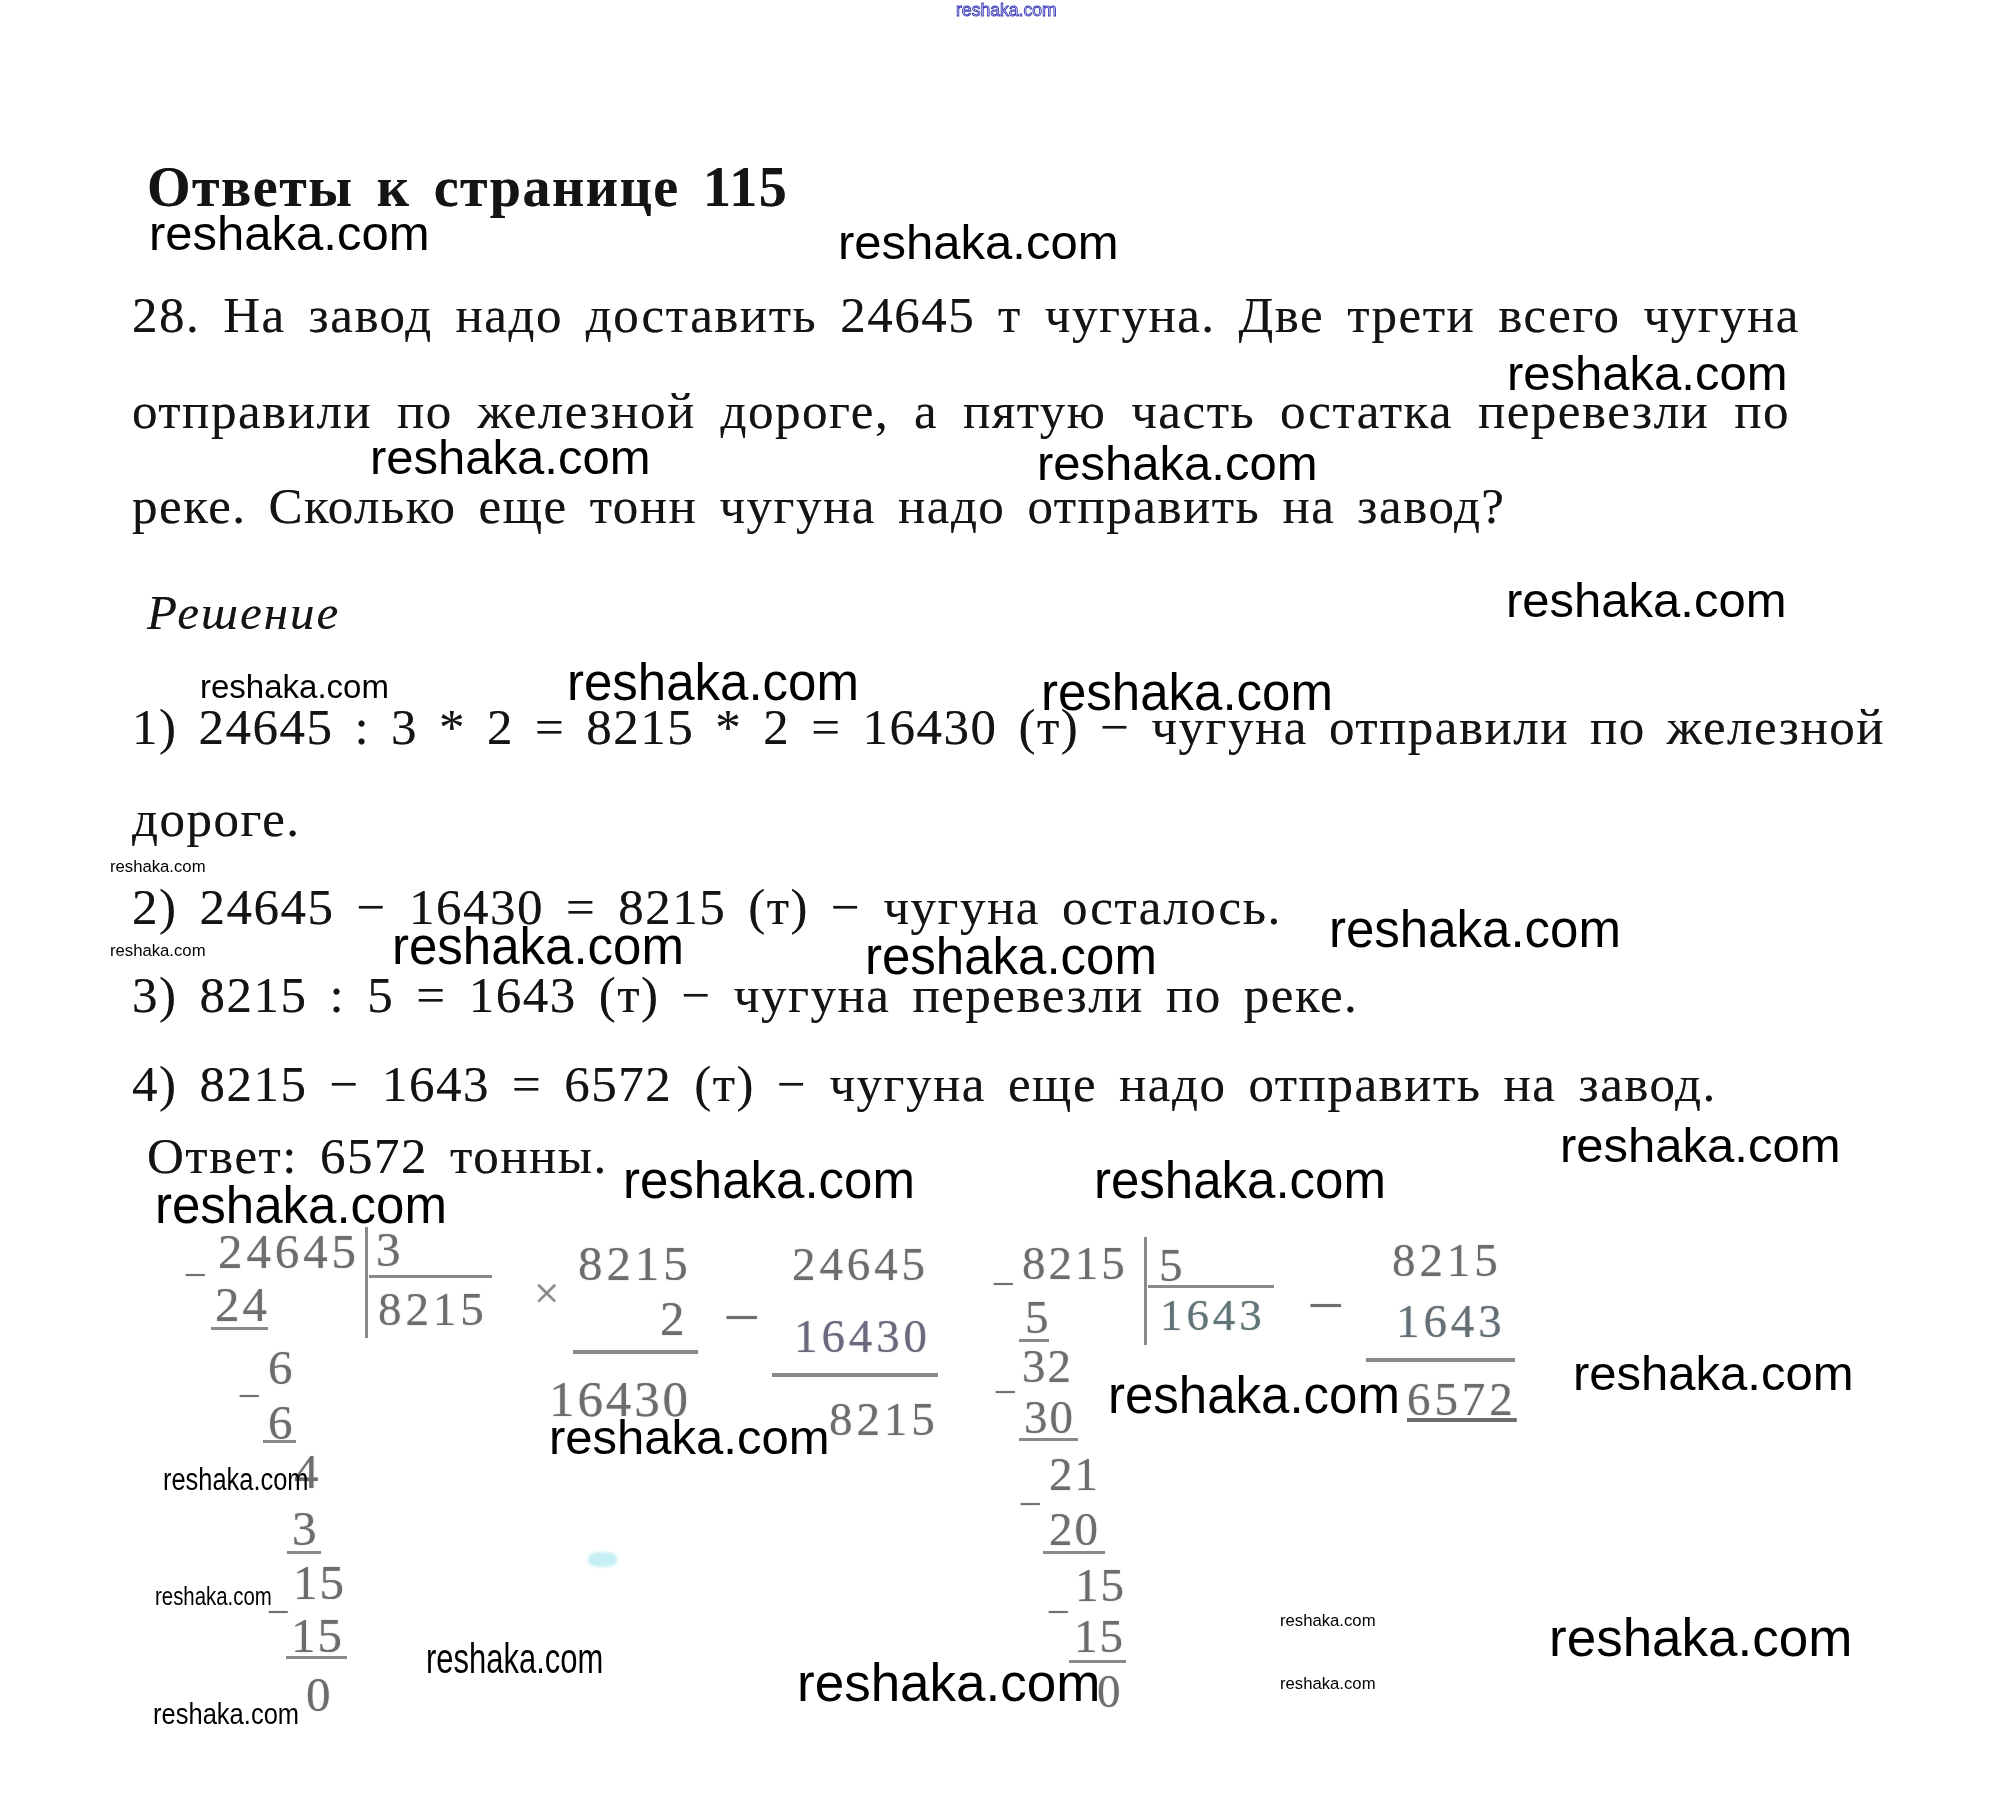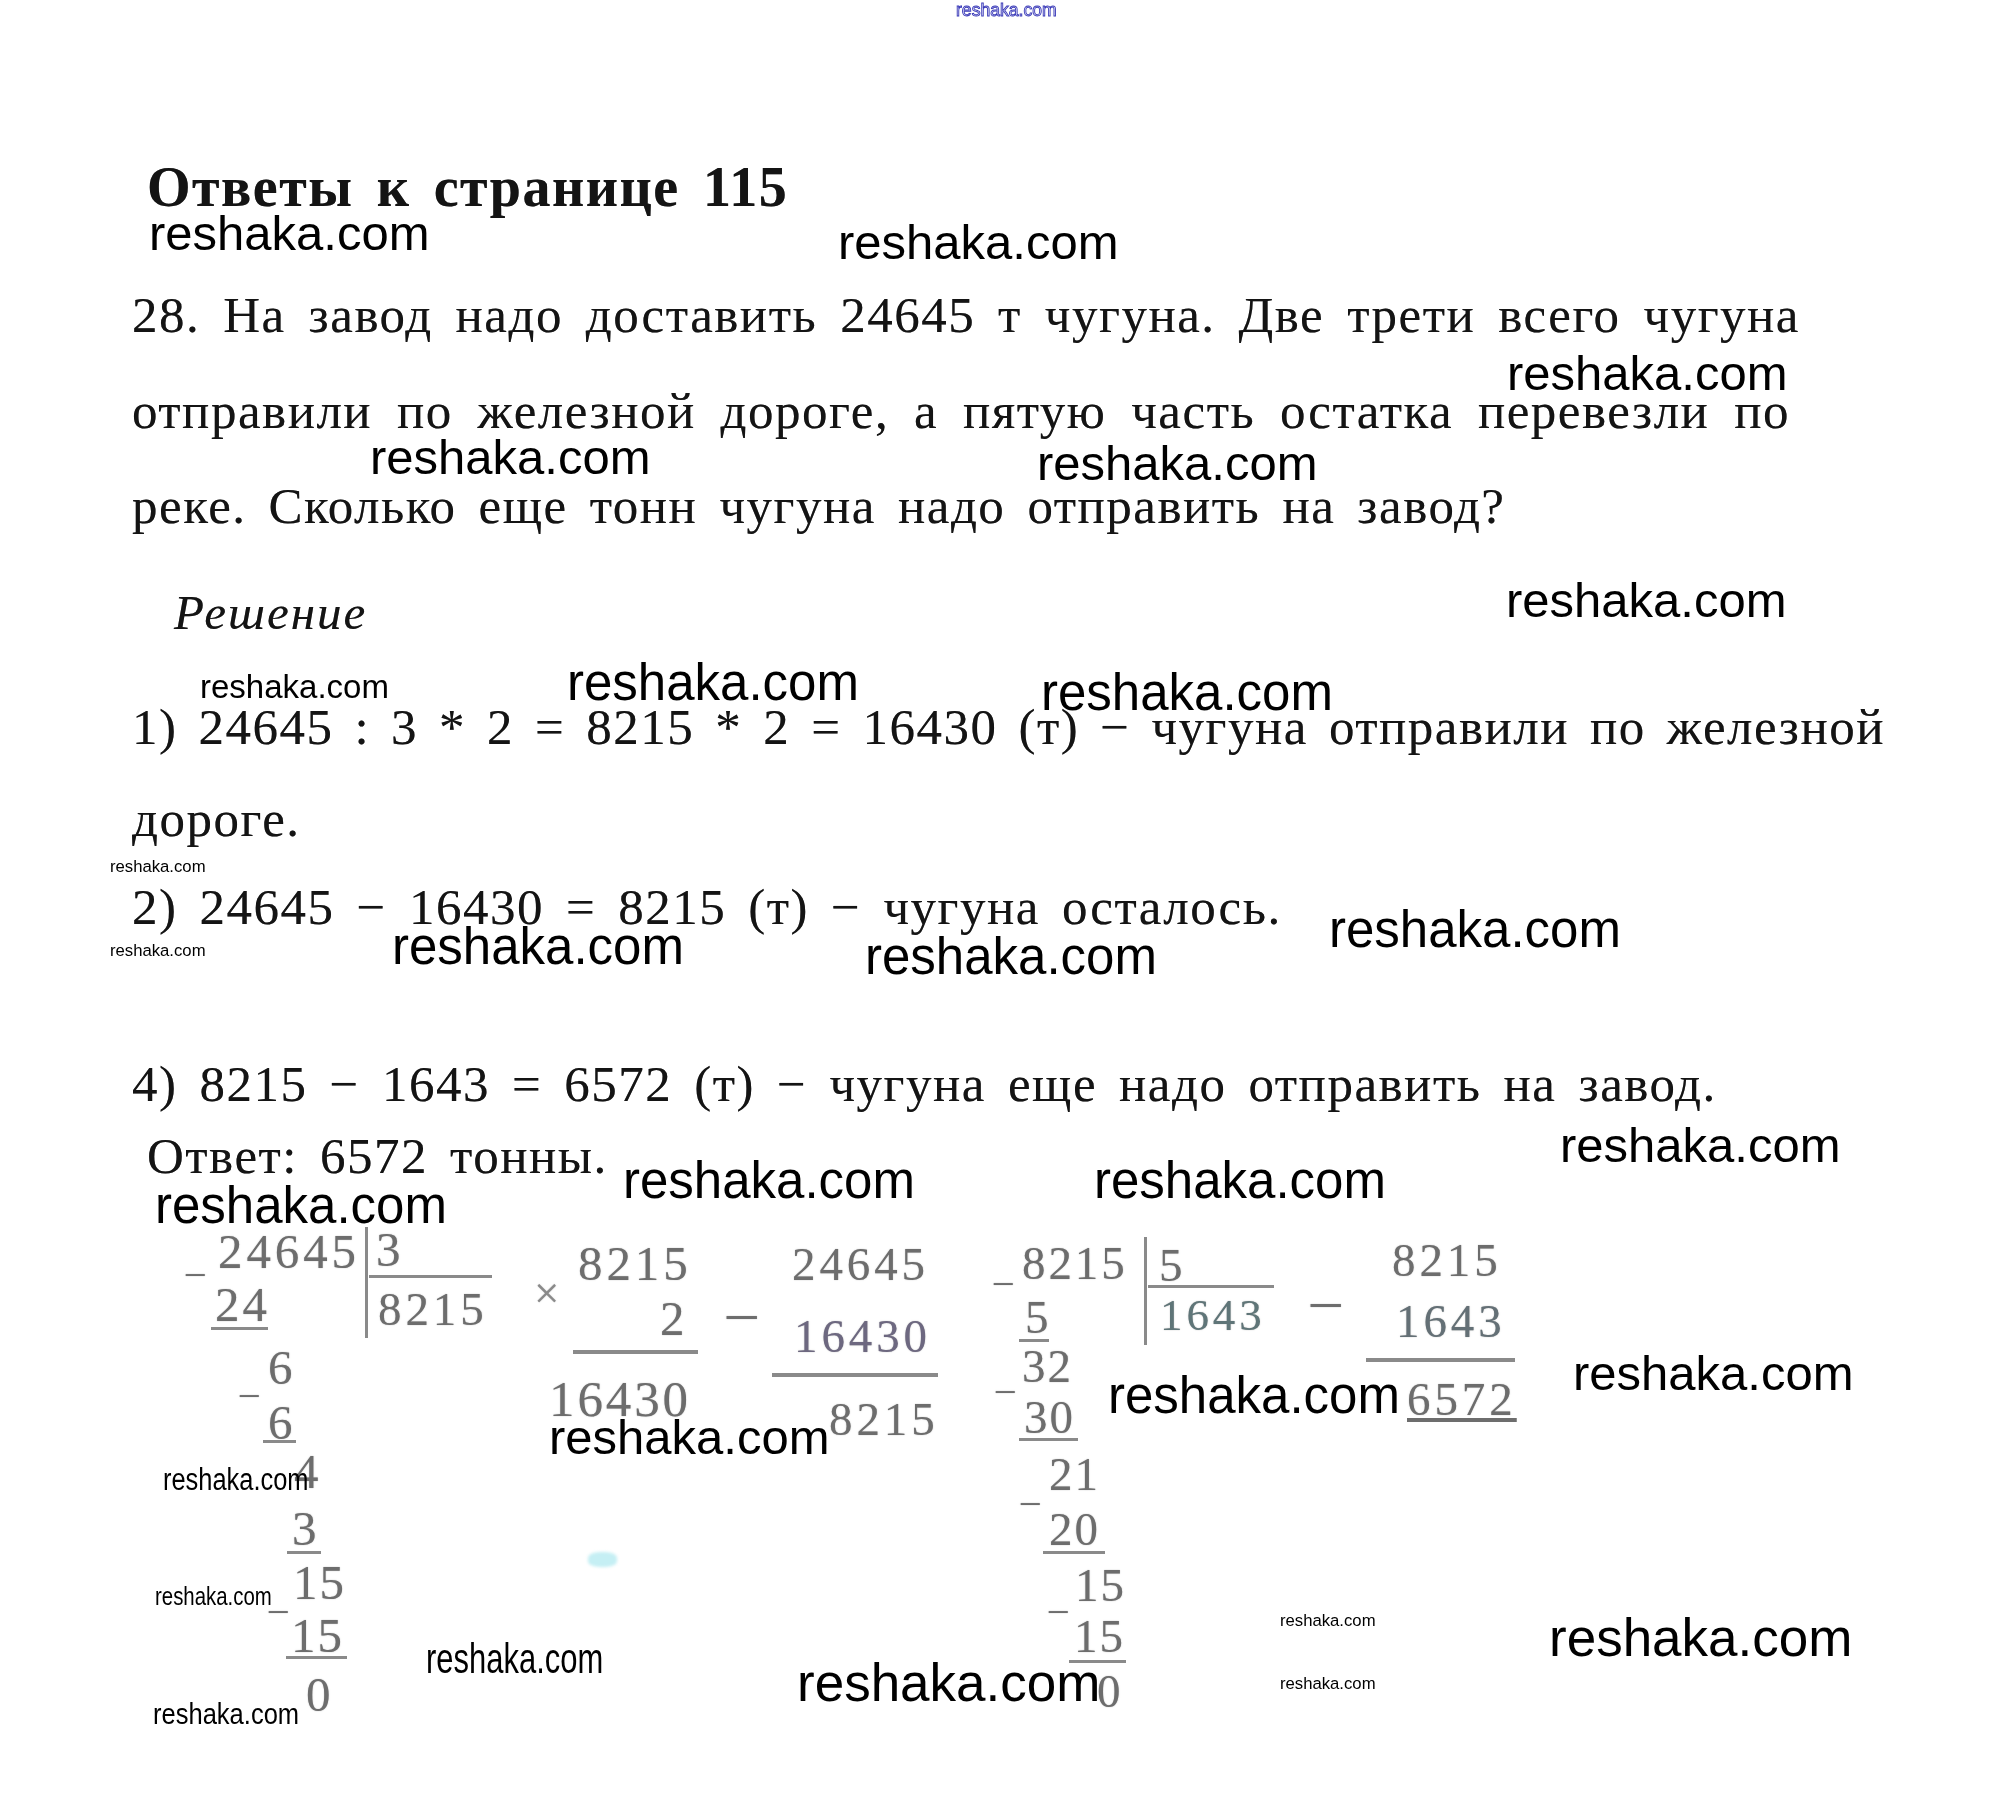--- a/index.html
+++ b/index.html
@@ -6,21 +6,21 @@
   html,body{margin:0;padding:0;background:#fff;}
   #page{position:relative;width:2009px;height:1816px;background:#ffffff;overflow:hidden;
         font-family:"Liberation Serif",serif;color:#121212;}
 
   
   .doc{position:absolute;white-space:nowrap;font-family:"Liberation Serif",serif;
        color:#141414;font-size:51px;letter-spacing:1.5px;word-spacing:7.8px;
        text-shadow:0 0 0.6px rgba(20,20,20,.55);}
   .doc.just{white-space:normal;text-align:justify;text-align-last:justify;word-spacing:3.9px;}
   .title{font-weight:bold;font-size:56px;}
-  .heading-italic{font-style:italic;font-size:49px;letter-spacing:2px;margin-left:27px;}
+  .heading-italic{font-style:italic;font-size:49px;letter-spacing:2px;}
 
   
   .wm{position:absolute;white-space:nowrap;font-family:"Liberation Sans",sans-serif;
       color:#000;line-height:1;transform-origin:left top;}
   .wm-blue{color:rgba(70,70,200,0.12);-webkit-text-stroke:0.9px #3a3ab8;font-weight:500;}
 
   
   .calc{position:absolute;white-space:nowrap;font-family:"Liberation Serif",serif;
         color:#6d6d6d;line-height:1;filter:blur(0.3px);
         text-shadow:0 0 1.2px rgba(110,110,110,.6);}
@@ -37,20 +37,21 @@
 
   <div class="doc just" style="left:132px;top:286px;width:1668px;">28. На завод надо доставить 24645 т чугуна. Две трети всего чугуна</div>
   <div class="doc" style="left:132px;top:477px;">реке. Сколько еще тонн чугуна надо отправить на завод?</div>
   <div class="doc just" style="left:132px;top:382px;width:1658px;">отправили по железной дороге, а пятую часть остатка перевезли по</div>
 
   <div class="doc heading-italic" style="left:147px;top:584px;">Решение</div>
 
   <div class="doc just" style="left:132px;top:698px;width:1753px;">1) 24645 : 3 * 2 = 8215 * 2 = 16430 (т) − чугуна отправили по железной</div>
   <div class="doc" style="left:132px;top:790px;">дороге.</div>
   <div class="doc" style="left:132px;top:878px;">2) 24645 − 16430 = 8215 (т) − чугуна осталось.</div>
+  <div class="doc" style="left:132px;top:966px;">3) 8215 : 5 = 1643 (т) − чугуна перевезли по реке.</div>
   <div class="doc" style="left:132px;top:1055px;">4) 8215 − 1643 = 6572 (т) − чугуна еще надо отправить на завод.</div>
   <div class="doc" style="left:147px;top:1127px;">Ответ: 6572 тонны.</div>
 
   <div>
     <span class="calc" style="left:186px;top:1253px;font-size:37px;">–</span>
     <span class="calc" style="left:218px;top:1227px;font-size:49px;letter-spacing:3.9px;">24645</span>
     <div class="vln" style="left:365px;top:1227px;height:111px;"></div>
     <span class="calc" style="left:376px;top:1225px;font-size:49px;">3</span>
     <div class="ln" style="left:369px;top:1275px;width:123px;"></div>
     <span class="calc" style="left:378px;top:1286px;font-size:47px;letter-spacing:3.9px;">8215</span>

